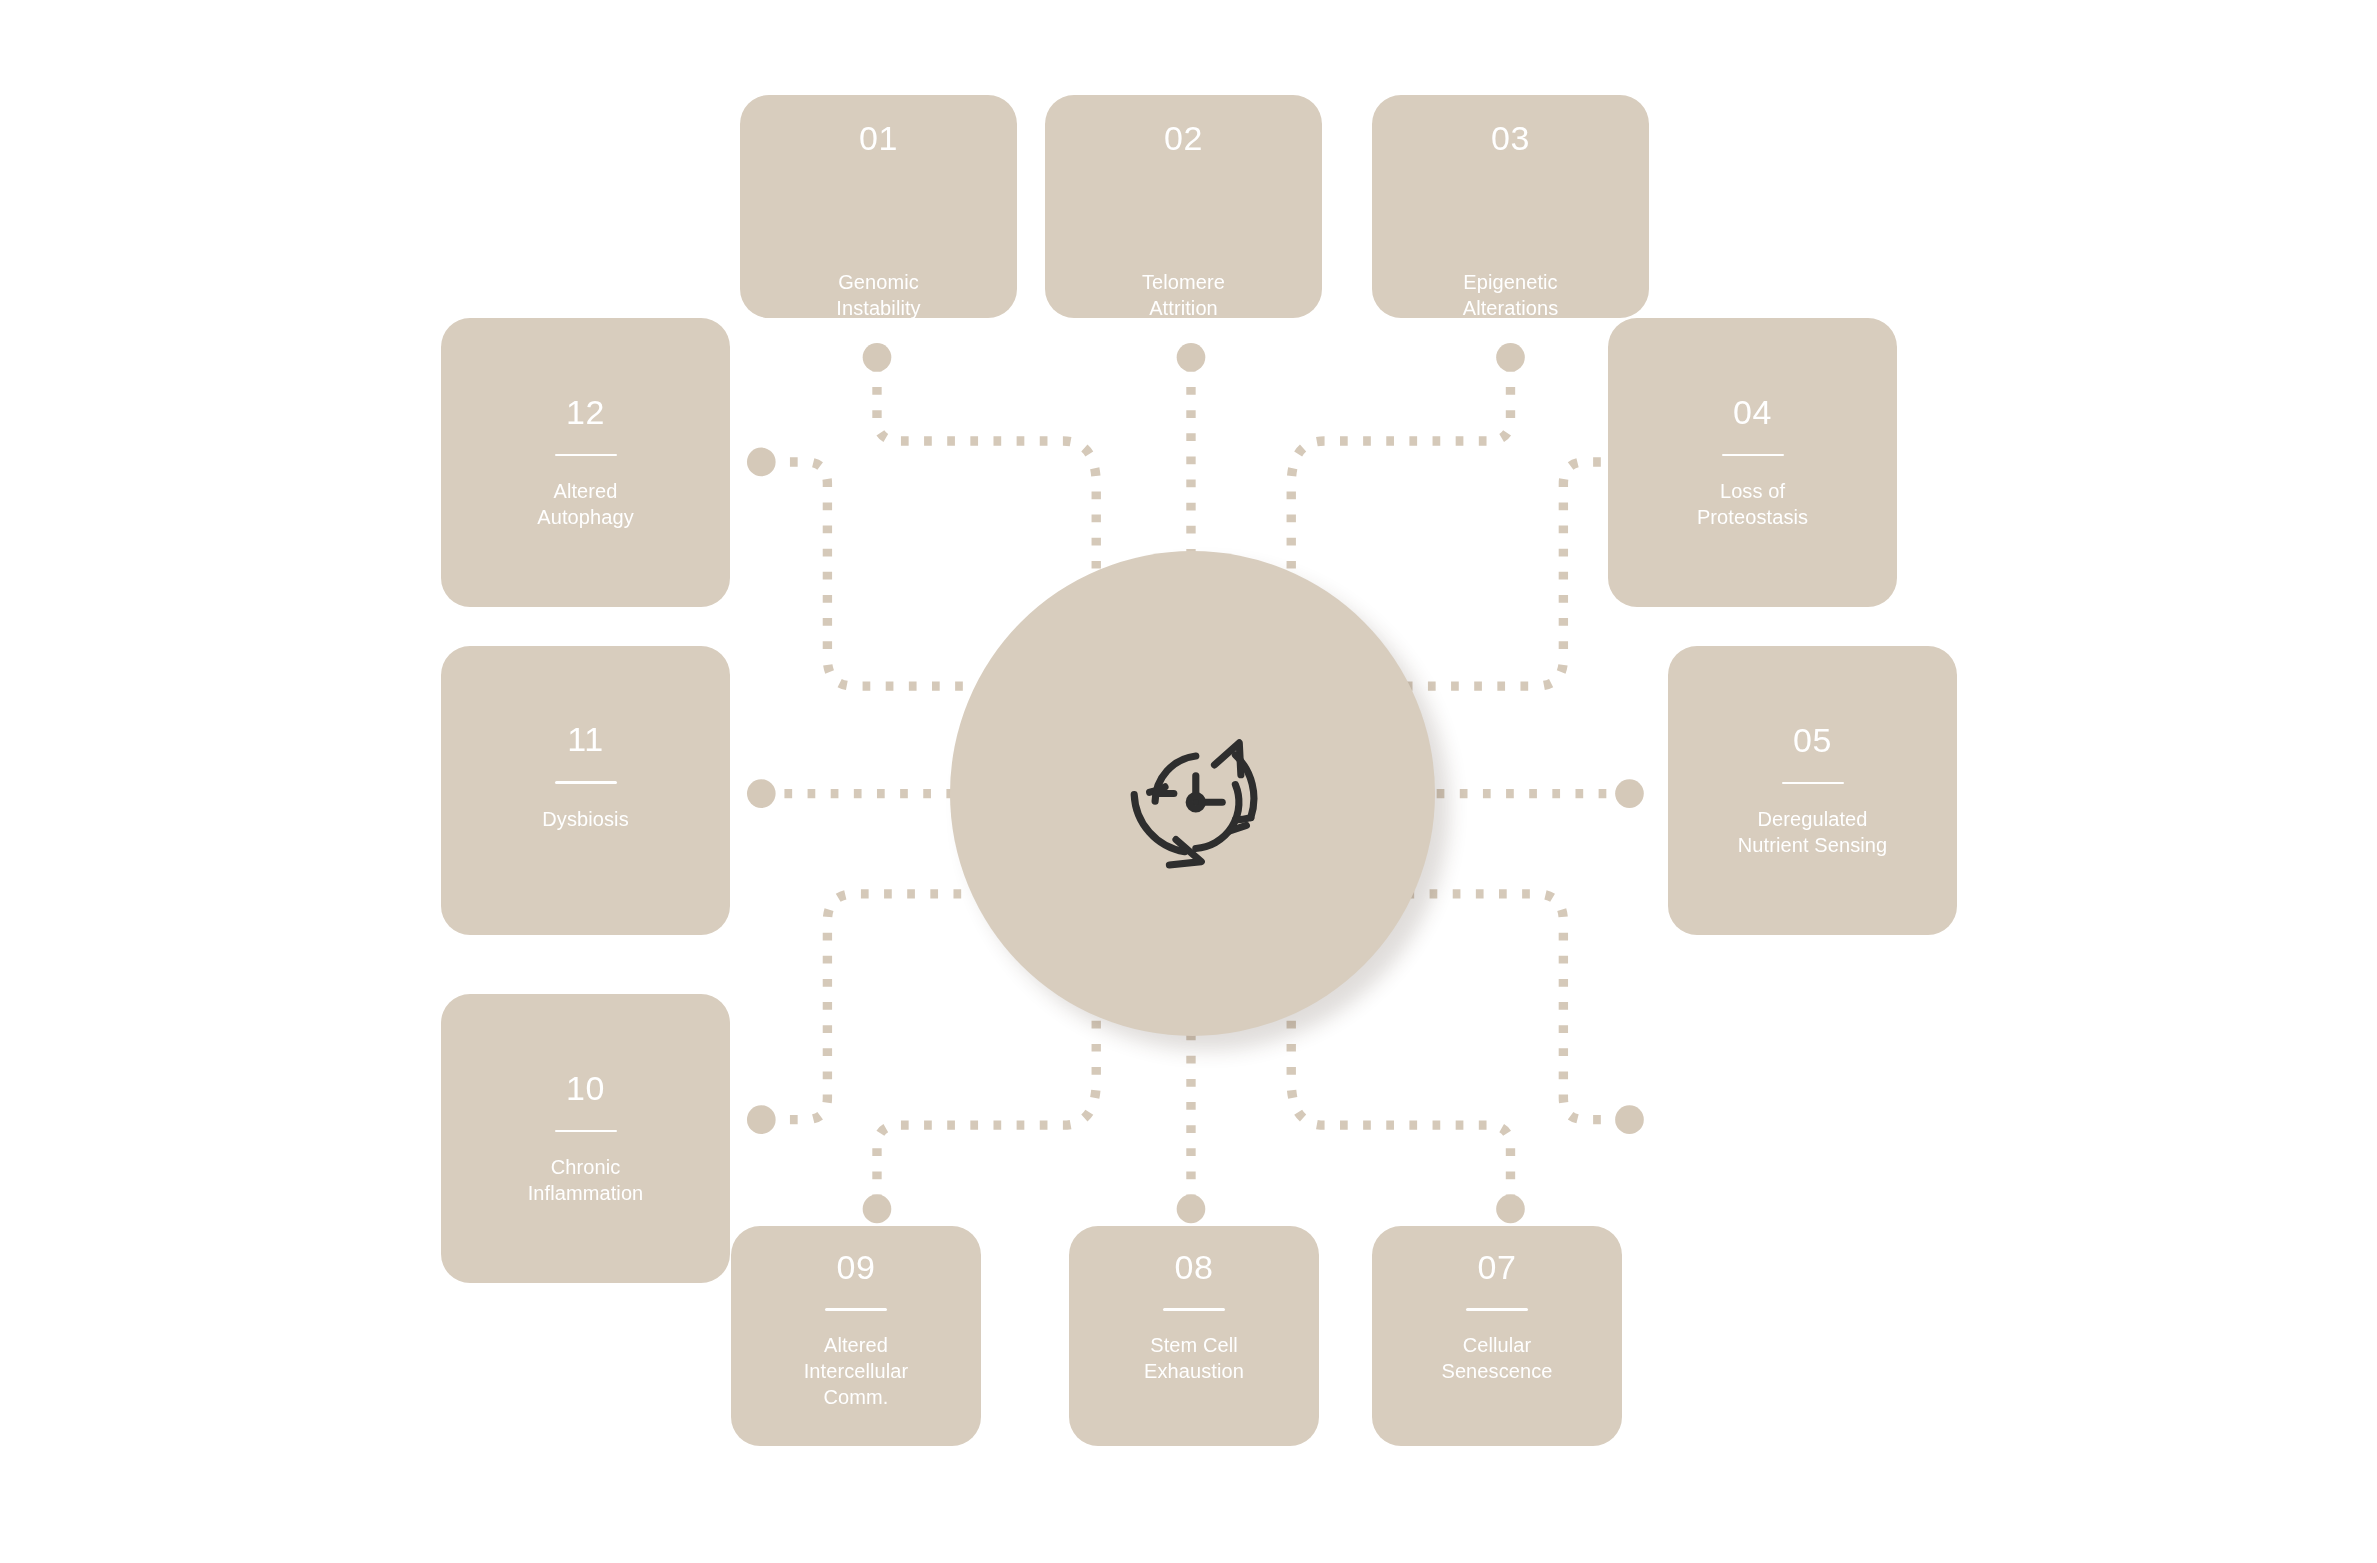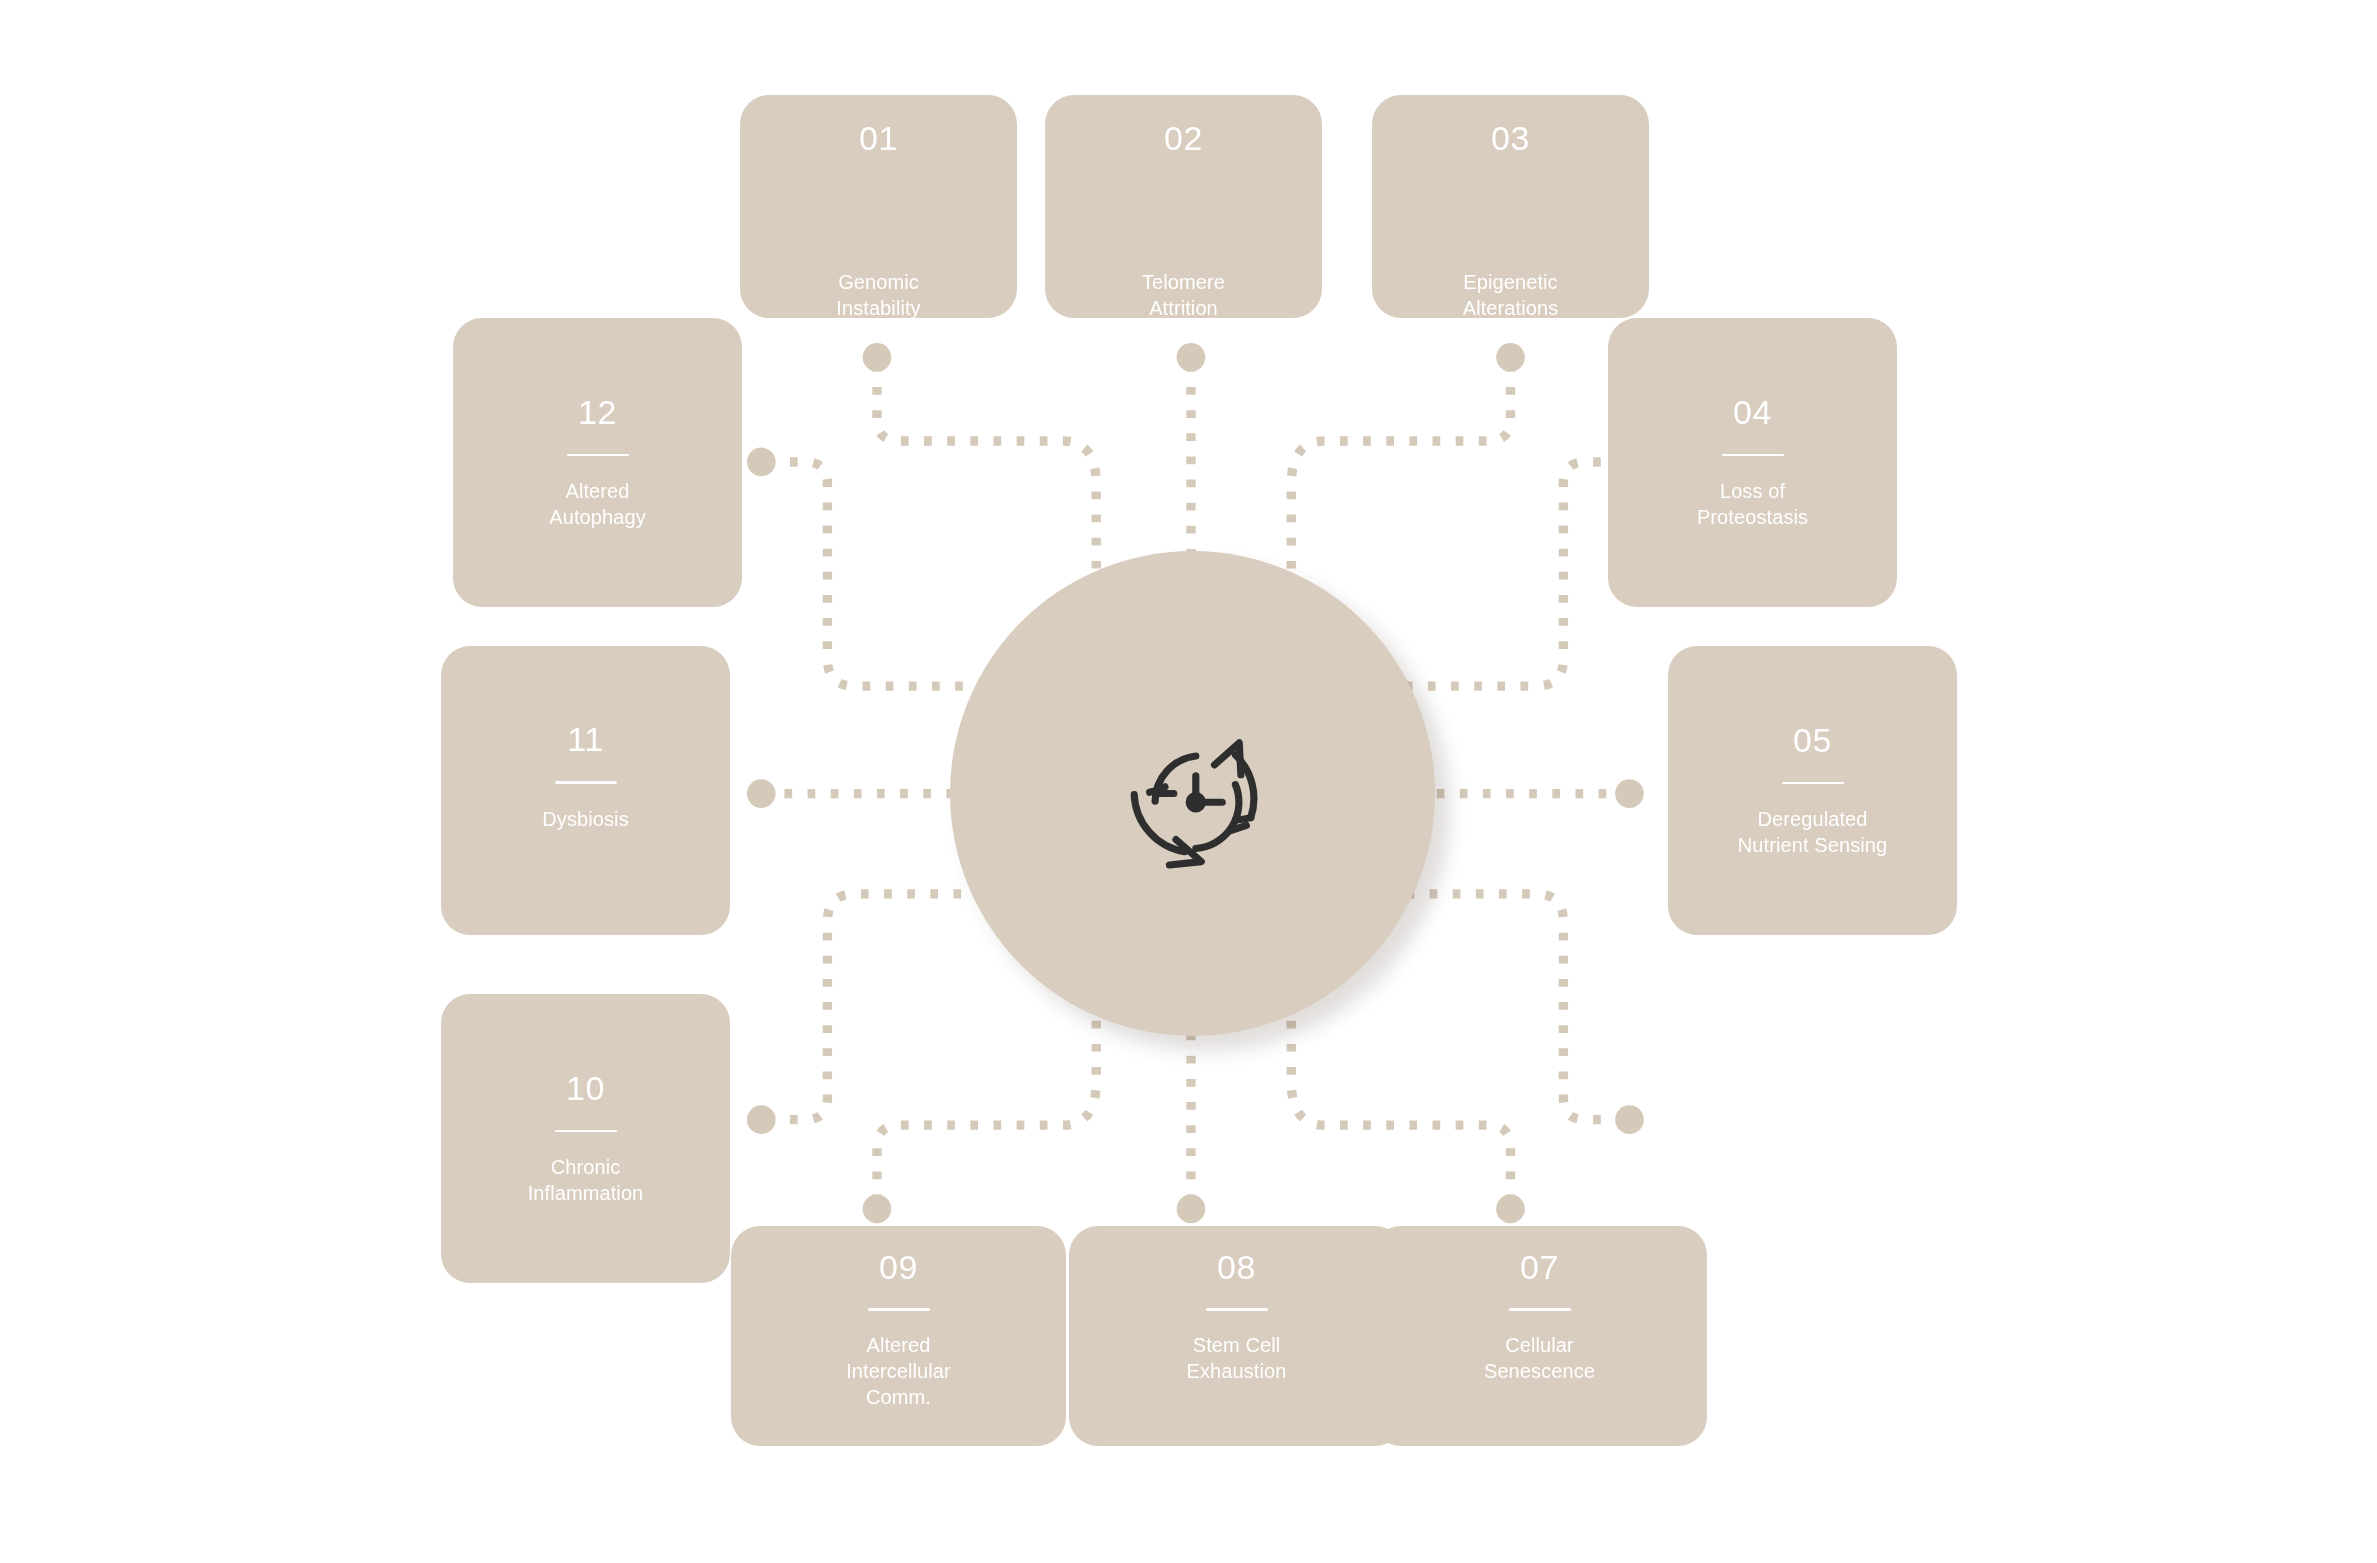--- a/index.html
+++ b/index.html
@@ -62,21 +62,21 @@
     white-space: pre-line;
     letter-spacing: 0.1px;
   }
 
   
   .card.top { width: 277px; height: 223px; padding-top: 26.4px; gap: 33px; }
   .card.top .card-rule { margin-top: 25px; }
   .card.top .card-label { margin-top: 23px; }
 
   
-  .card.bottom { width: 335px; height: 220px; padding-top: 24px; }
+  .card.bottom { width: 250px; height: 220px; padding-top: 24px; }
   .card.bottom .card-rule { margin-top: 24px; }
   .card.bottom .card-label { margin-top: 21px; }
 
   
   .card.side { width: 289px; height: 289px; justify-content: center; }
   .card.side .card-rule { margin-top: 25px; }
   .card.side .card-label { margin-top: 22px; }
 
   
   .card.side.compact { justify-content: flex-start; padding-top: 76px; }
@@ -237,21 +237,21 @@
     <div class="card-label">Chronic
 Inflammation</div>
   </div>
 
   <div class="card side compact" style="left:441px; top:646px;">
     <div class="card-number">11</div>
     <div class="card-rule"></div>
     <div class="card-label">Dysbiosis</div>
   </div>
 
-  <div class="card side" style="left:441px; top:318px;margin-left:12px;">
+  <div class="card side" style="left:441px; top:318px;">
     <div class="card-number">12</div>
     <div class="card-rule"></div>
     <div class="card-label">Altered
 Autophagy</div>
   </div>
 
 </div>
 
 
 </body></html>

